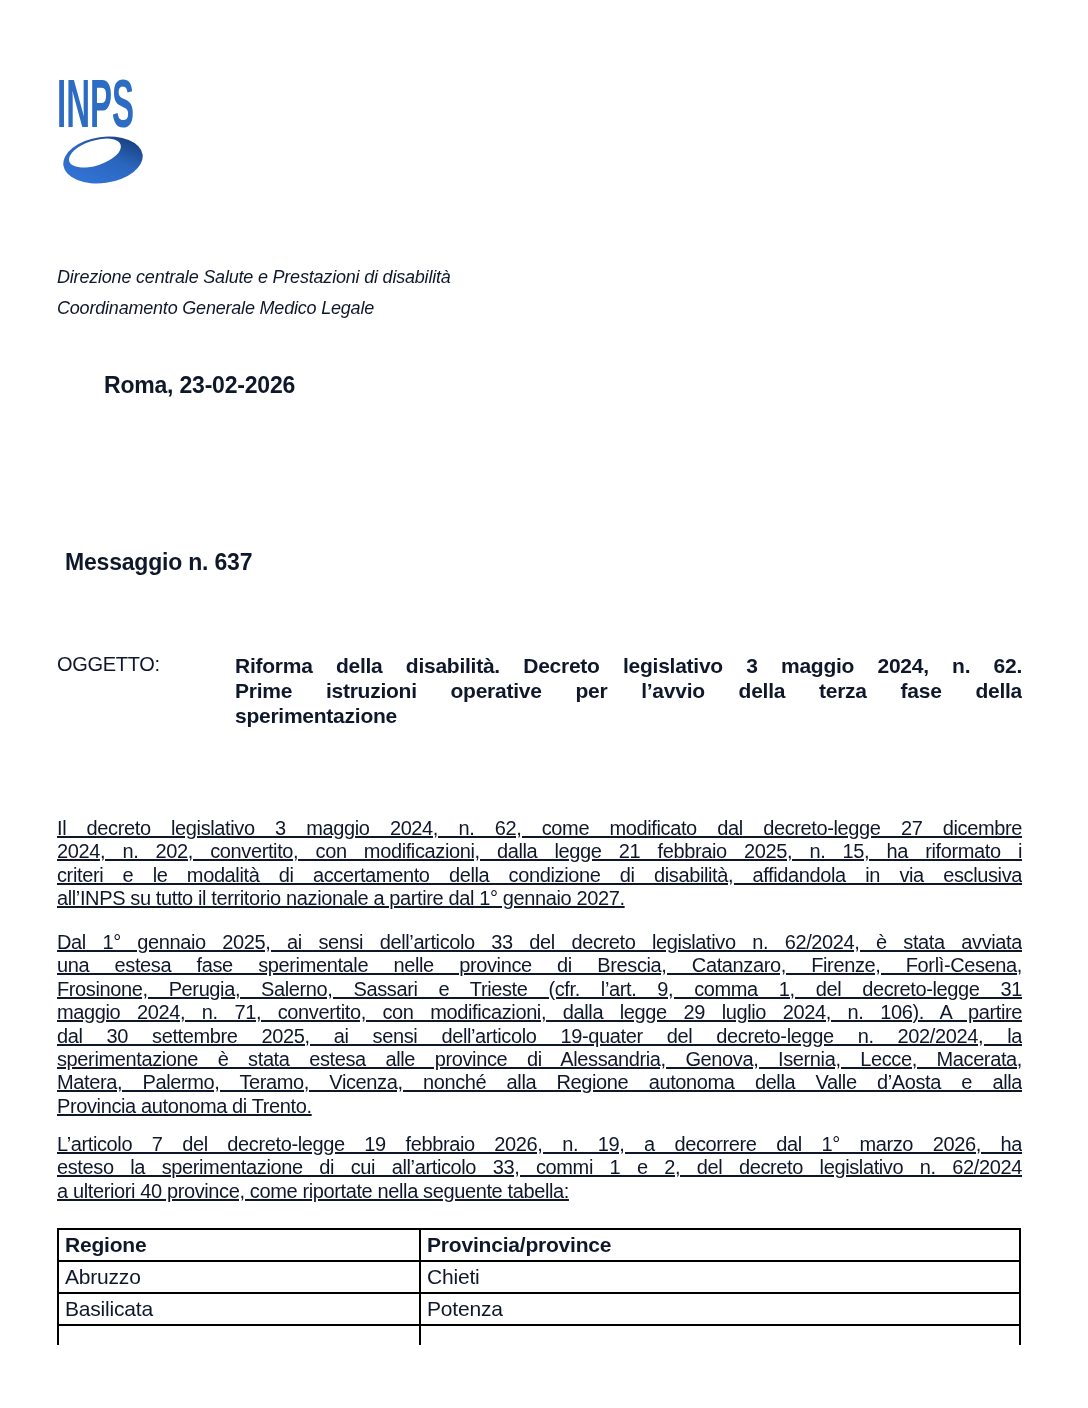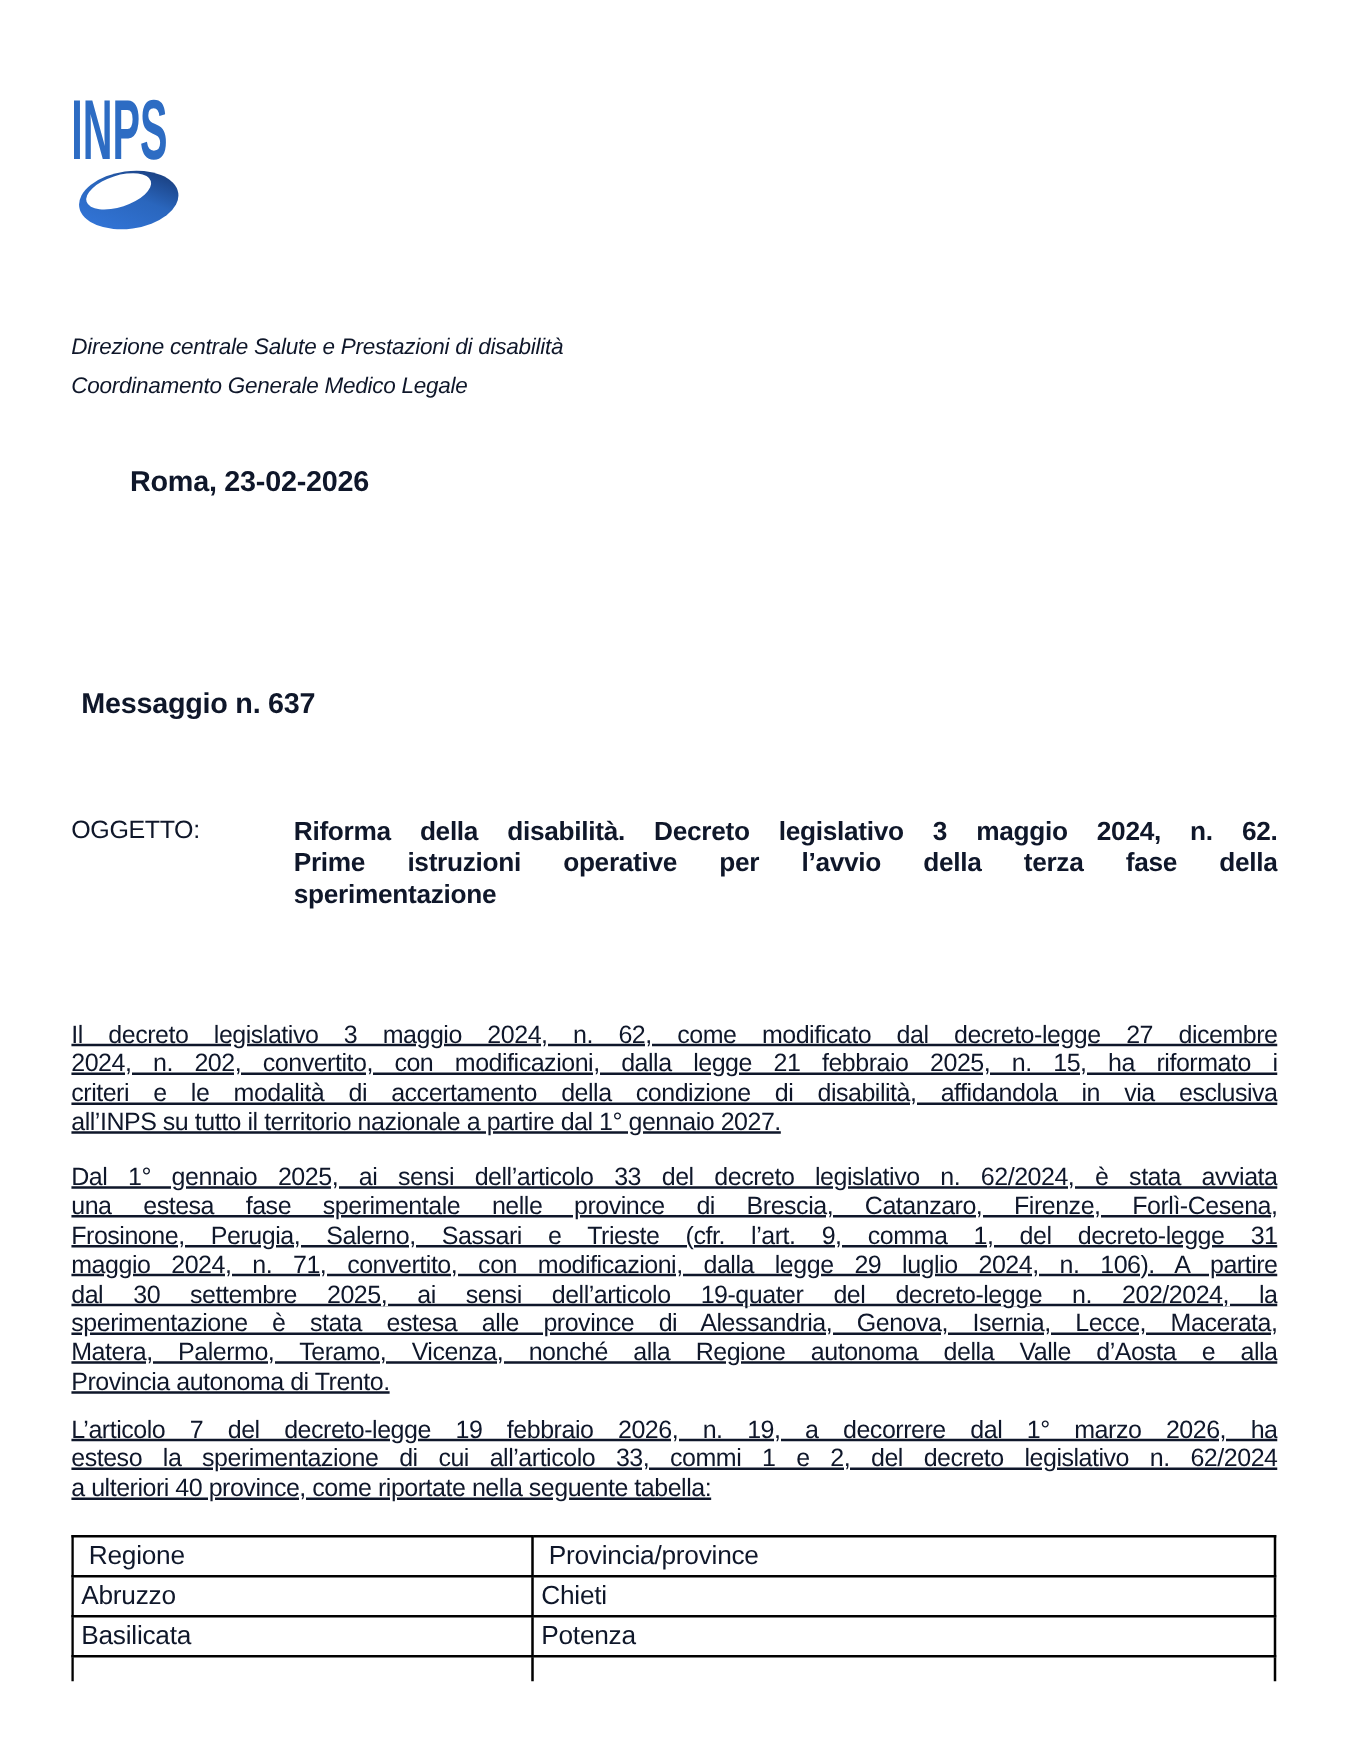--- a/index.html
+++ b/index.html
@@ -24,21 +24,21 @@
   .para{position:absolute;left:57px;width:965px;font-size:20px;letter-spacing:-0.38px;text-decoration:underline;}
   .bline{line-height:23.4px;height:23.4px;text-align:justify;text-align-last:justify;overflow:hidden;}
   .bline.end{text-align-last:left;}
   .p1{top:817px;} .p2{top:931px;} .p3{top:1133px;}
   .table-clip{position:absolute;left:57px;top:1228px;width:966px;height:117px;overflow:hidden;}
   table.rp{border-collapse:collapse;width:964px;table-layout:fixed;font-size:21px;letter-spacing:-0.2px;}
   table.rp th, table.rp td{
     border:2px solid #000;height:30px;padding:0 6px;vertical-align:middle;
     text-align:left;font-weight:normal;
   }
-  table.rp th{font-weight:normal;padding-left:12px;}
+  table.rp th{font-weight:bold;}
   .c1{width:348px;}
 </style>
 </head>
 <body>
 
 <div class="page">
 
   <svg class="logo-svg" width="100" height="112" viewBox="0 0 100 112">
     <defs>
       <linearGradient id="swg" x1="0" y1="1" x2="1" y2="0">

